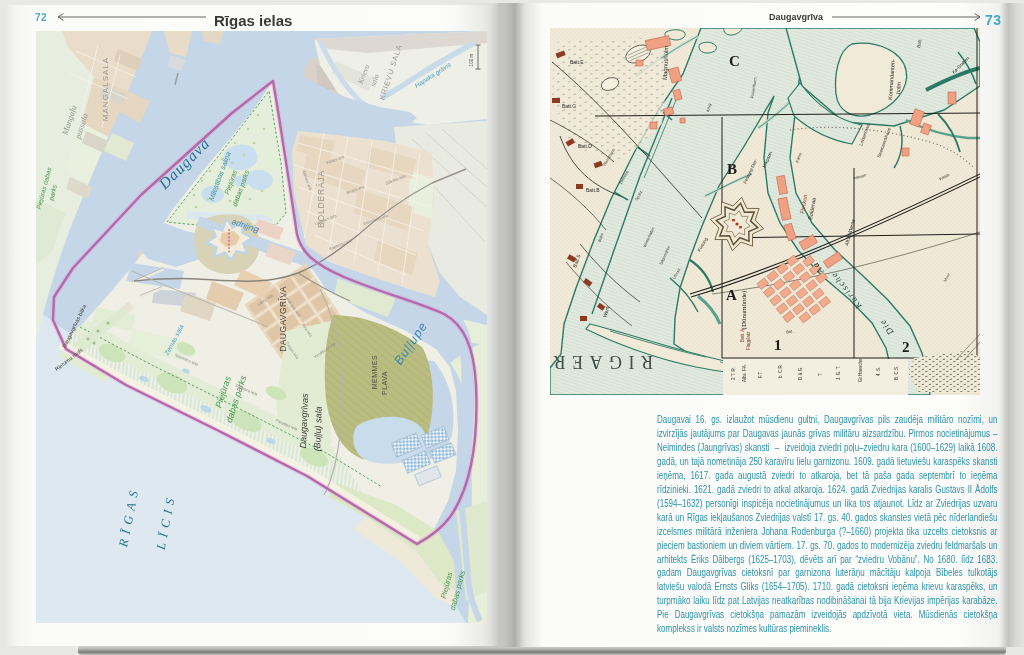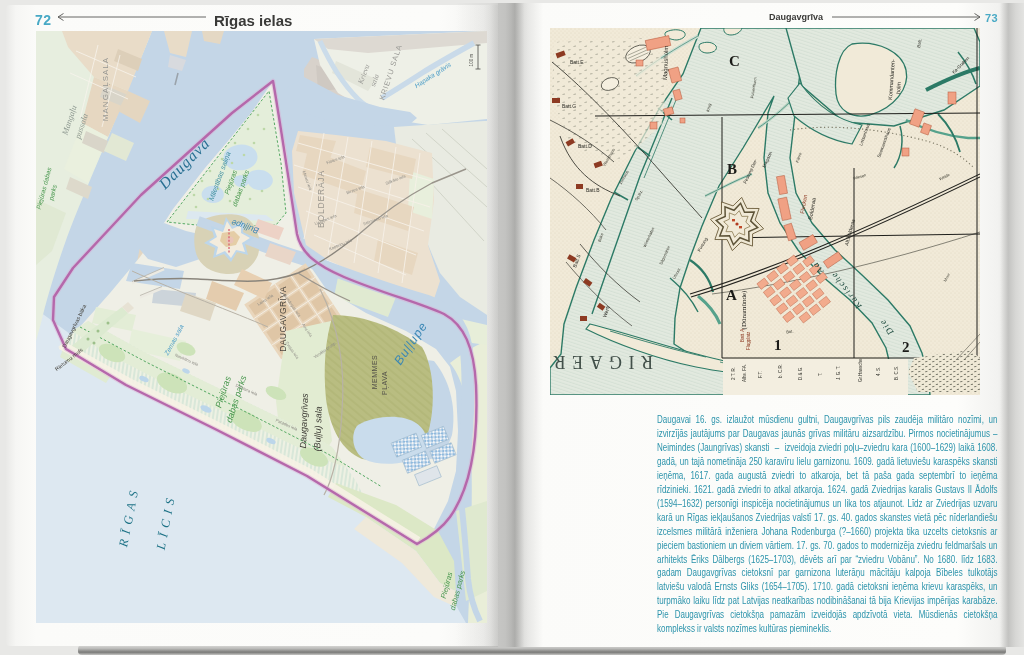--- a/index.html
+++ b/index.html
@@ -16,40 +16,40 @@
 <div class="abs" style="left:78px;top:645px;width:928px;height:10px;background:linear-gradient(180deg,#dcdcda 0%,#bcbcba 35%,#90908e 60%,#7a7a78 72%,#c6c6c4 100%);border-radius:4px;"></div>
 
 <div class="abs" style="left:6px;top:5px;width:492px;height:641px;background:linear-gradient(90deg,#e9e9e7 0%,#f6f6f4 2%,#fbfbf9 6%,#fcfcfa 88%,#f4f4f2 97%,#e2e2e0 100%);border-radius:4px 0 0 4px;"></div>
 
 <div class="abs" style="left:498px;top:3px;width:510px;height:644px;background:linear-gradient(90deg,#dbdbd9 0%,#efefed 2.5%,#fbfbf9 6%,#fdfdfb 90%,#f2f2f0 98%,#e6e6e4 100%);border-radius:0 4px 4px 0;"></div>
 
 <div class="abs" style="left:455px;top:3px;width:88px;height:644px;background:linear-gradient(90deg,rgba(120,120,118,0) 0%,rgba(120,120,118,0.10) 40%,rgba(120,120,118,0.32) 57%,rgba(105,105,103,0.50) 68%,rgba(130,130,128,0.20) 79%,rgba(140,140,138,0) 100%);"></div>
 
 <div class="abs" style="left:1000px;top:3px;width:24px;height:644px;background:linear-gradient(90deg,rgba(150,150,148,0.0) 0%,rgba(145,145,143,0.42) 35%,rgba(175,175,173,0.30) 65%,rgba(200,200,198,0.15) 100%);"></div>
 
-<div class="abs" style="left:35px;top:12px;color:#48a9c5;font-size:14px;font-weight:bold;letter-spacing:0.5px;">72</div>
+<div class="abs" style="left:35px;top:12px;color:#48a9c5;font-size:10px;font-weight:bold;letter-spacing:0.5px;">72</div>
 
 <svg class="abs" style="left:56px;top:12px;" width="152" height="10" viewBox="0 0 152 10">
   <line x1="2" y1="5" x2="150" y2="5" stroke="#55555300" stroke-width="0"></line>
   <line x1="2" y1="5" x2="150" y2="5" stroke="#565654" stroke-width="0.9"></line>
   <line x1="2" y1="5" x2="7.5" y2="1.5" stroke="#565654" stroke-width="0.9"></line>
   <line x1="2" y1="5" x2="7.5" y2="8.5" stroke="#565654" stroke-width="0.9"></line>
 </svg>
 
 <div class="abs" style="left:214px;top:12px;color:#3a3a38;font-size:15px;font-weight:bold;letter-spacing:0px;">Rīgas ielas</div>
 
 <div class="abs" style="left:769px;top:12px;color:#3a3a38;font-size:9px;font-weight:bold;letter-spacing:0px;">Daugavgrīva</div>
 
 <svg class="abs" style="left:832px;top:12px;" width="150" height="10" viewBox="0 0 150 10">
   <line x1="0" y1="5" x2="148" y2="5" stroke="#565654" stroke-width="0.9"></line>
   <line x1="148" y1="5" x2="142.5" y2="1.5" stroke="#565654" stroke-width="0.9"></line>
   <line x1="148" y1="5" x2="142.5" y2="8.5" stroke="#565654" stroke-width="0.9"></line>
 </svg>
 
-<div class="abs" style="left:985px;top:12px;color:#48a9c5;font-size:11px;font-weight:bold;letter-spacing:0.5px;">73</div>
+<div class="abs" style="left:985px;top:12px;color:#48a9c5;font-size:14px;font-weight:bold;letter-spacing:0.5px;">73</div>
 
 <div class="abs" style="left:36px;top:31px;width:451px;height:592px;">
 <svg width="451" height="592" viewBox="0 0 451 592" xmlns="http://www.w3.org/2000/svg">
 <defs>
   <pattern id="dunehatch" width="4" height="4" patternUnits="userSpaceOnUse" patternTransform="rotate(8)">
     <rect width="4" height="4" fill="#eef1e3"></rect>
     <line x1="1" y1="0" x2="1" y2="4" stroke="#b7d7ca" stroke-width="0.8"></line>
   </pattern>
   <pattern id="poolhatch" width="5" height="5" patternUnits="userSpaceOnUse" patternTransform="rotate(-25)">
     <rect width="5" height="5" fill="#f3f5f7"></rect>

